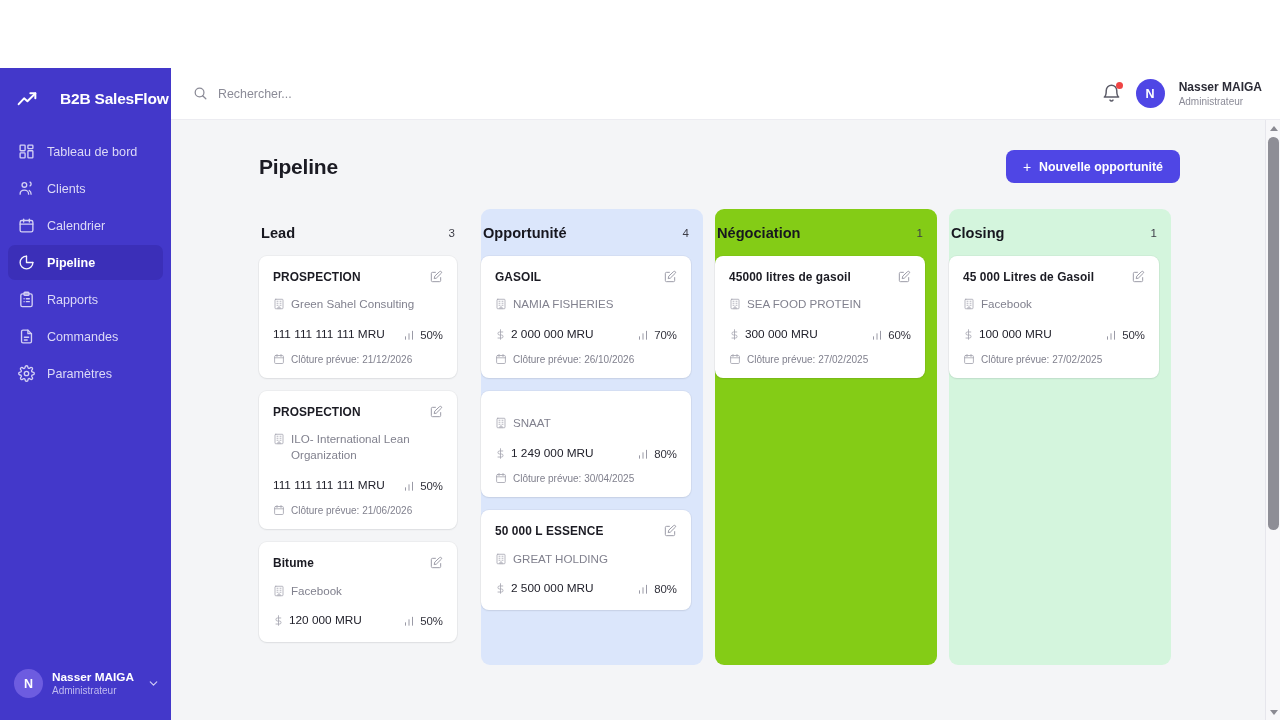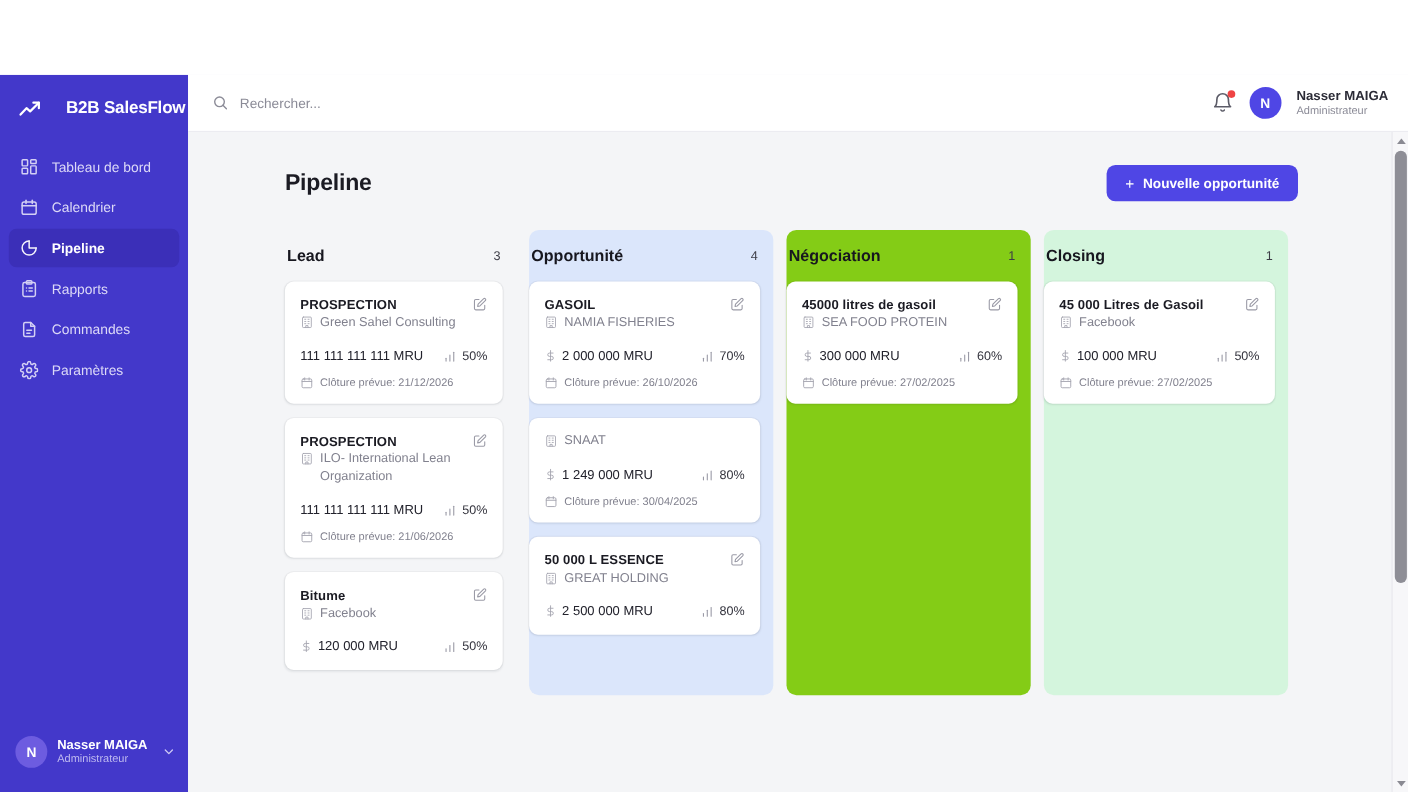--- a/index.html
+++ b/index.html
@@ -143,21 +143,21 @@
     box-shadow: 0 1px 2px rgba(16,24,40,.07), 0 0 0 1px rgba(16,24,40,.035);
   }
   .card-top { display: flex; align-items: flex-start; justify-content: space-between; gap: 6px; }
   .card-title {
     font-size: 11.9px; font-weight: bold; color: #1b1b23;
     line-height: 1.36; letter-spacing: .1px; flex: 1 1 auto;
   }
   .edit-icon { width: 14px; height: 14px; flex: 0 0 14px; margin-top: 1px; cursor: pointer; }
   .card-company {
     display: flex; align-items: flex-start; gap: 6px;
-    margin-top: 0; color: #81818e; font-size: 11.6px; line-height: 1.36;
+    margin-top: 11px; color: #81818e; font-size: 11.6px; line-height: 1.36;
   }
   .bld-icon { width: 12px; height: 12px; flex: 0 0 12px; margin-top: 2px; }
   .card-mid {
     display: flex; align-items: center; justify-content: space-between;
     margin-top: 15px; gap: 6px;
   }
   .amount-wrap { display: flex; align-items: center; gap: 5px; min-width: 0; }
   .dollar-icon { width: 11px; height: 13px; flex: 0 0 11px; }
   .amount { font-size: 11.8px; color: #22222c; line-height: 1.3; }
   .prob-wrap { display: flex; align-items: center; gap: 5px; flex: 0 0 auto; }
@@ -207,20 +207,29 @@
       <div class="nav-item">
         <svg class="ico" viewBox="0 0 24 24" fill="none" stroke="currentColor" stroke-width="1.9" stroke-linecap="round" stroke-linejoin="round">
           <rect x="3" y="3" width="7" height="8" rx="1"></rect>
             <rect x="14" y="3" width="7" height="5" rx="1"></rect>
           <rect x="14" y="11" width="7" height="10" rx="1"></rect>
             <rect x="3" y="14" width="7" height="7" rx="1"></rect>
         </svg>
         <span class="lbl">Tableau de bord</span>
       </div>
 
+      <div class="nav-item">
+        <svg class="ico" viewBox="0 0 24 24" fill="none" stroke="currentColor" stroke-width="1.9" stroke-linecap="round" stroke-linejoin="round">
+          <circle cx="9" cy="7" r="3.3"></circle>
+          <path d="M3 20c0-3.4 2.7-5.6 6-5.6s6 2.2 6 5.6"></path>
+          <path d="M17 8.2a3 3 0 0 0 0-5.2"></path>
+            <path d="M18.5 20c0-2.6-1-4.3-2.6-5.2"></path>
+        </svg>
+        <span class="lbl">Clients</span>
+      </div>
 
       <div class="nav-item">
         <svg class="ico" viewBox="0 0 24 24" fill="none" stroke="currentColor" stroke-width="1.9" stroke-linecap="round" stroke-linejoin="round">
           <rect x="3" y="5" width="18" height="16" rx="2.4"></rect>
           <path d="M3 10h18"></path>
             <path d="M8 3v4"></path>
             <path d="M16 3v4"></path>
         </svg>
         <span class="lbl">Calendrier</span>
       </div>

